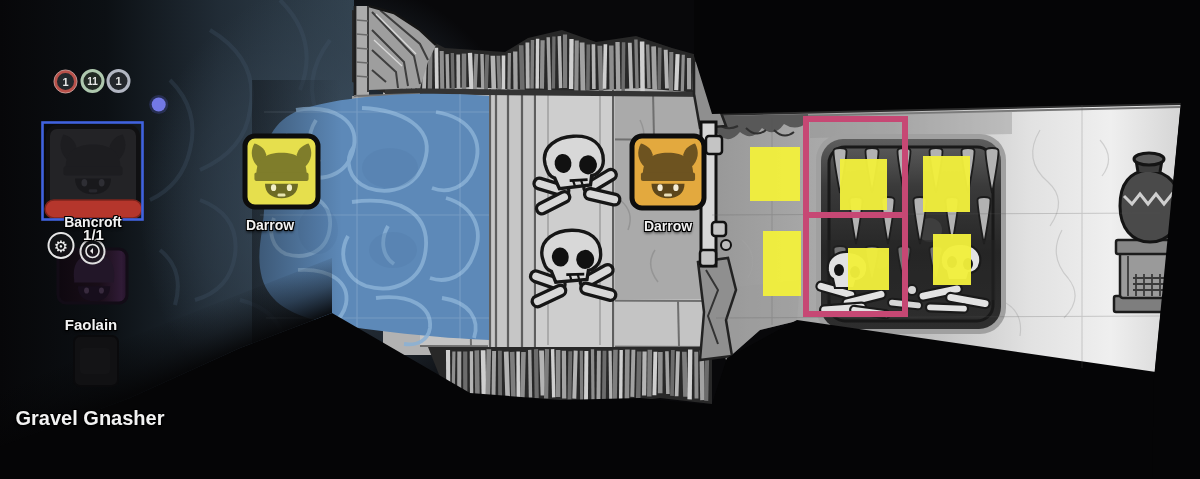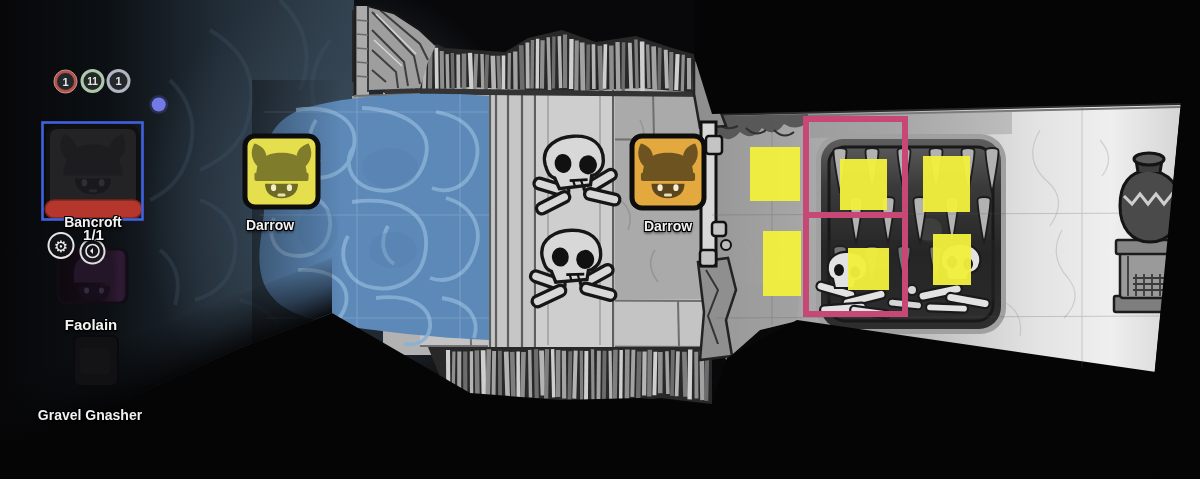--- a/index.html
+++ b/index.html
@@ -547,14 +547,14 @@
 <div class="nm" style="left:93.5px;top:200.5px;font-size:15px;margin-top:25px;">1/1</div>
 
 <div class="nm" style="left:93px;top:214px;">Bancroft</div>
 
 <div class="nm" style="left:270px;top:217px;text-align:center;">Darrow</div>
 
 <div class="nm" style="left:668px;top:218px;">Darrow</div>
 
 <div class="nm" style="left:91px;top:316px;font-size:15px;">Faolain</div>
 
-<div class="nm" style="left:90px;top:407px;font-size:14px;">Gravel Gnasher</div>
+<div class="nm" style="left:90px;top:407px;font-size:20px;">Gravel Gnasher</div>
 </div>
 
 </body></html>

